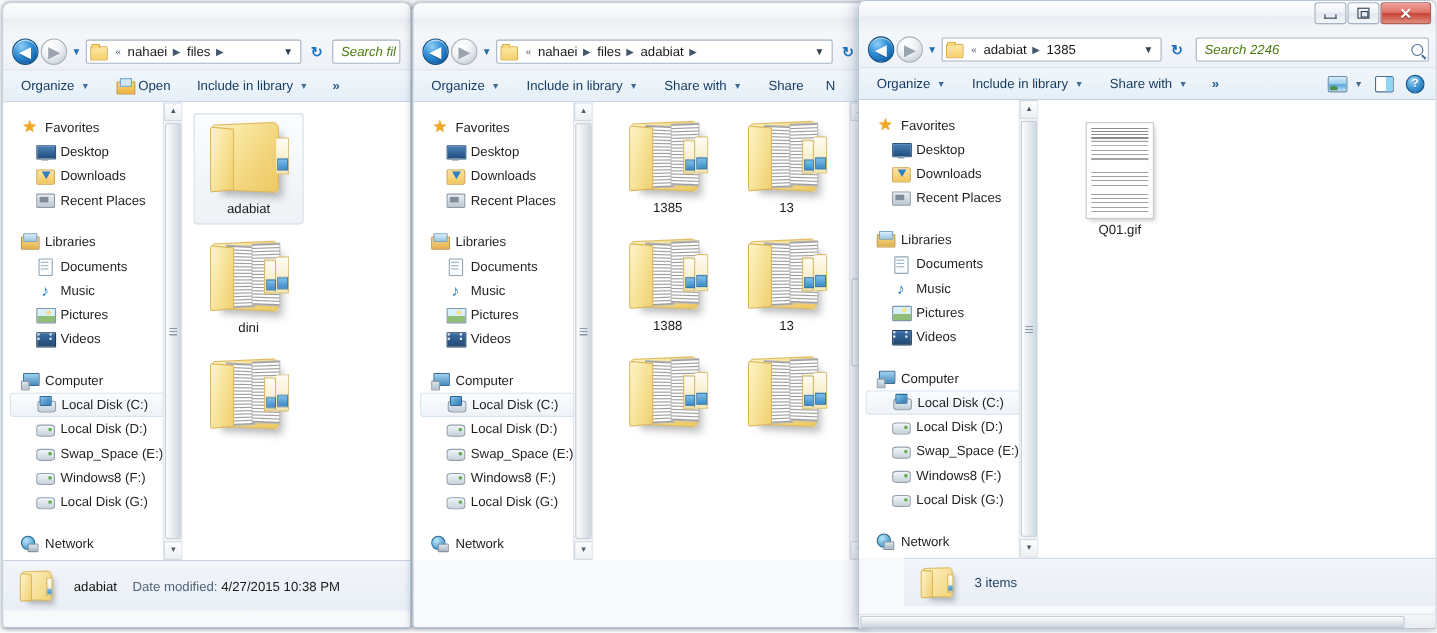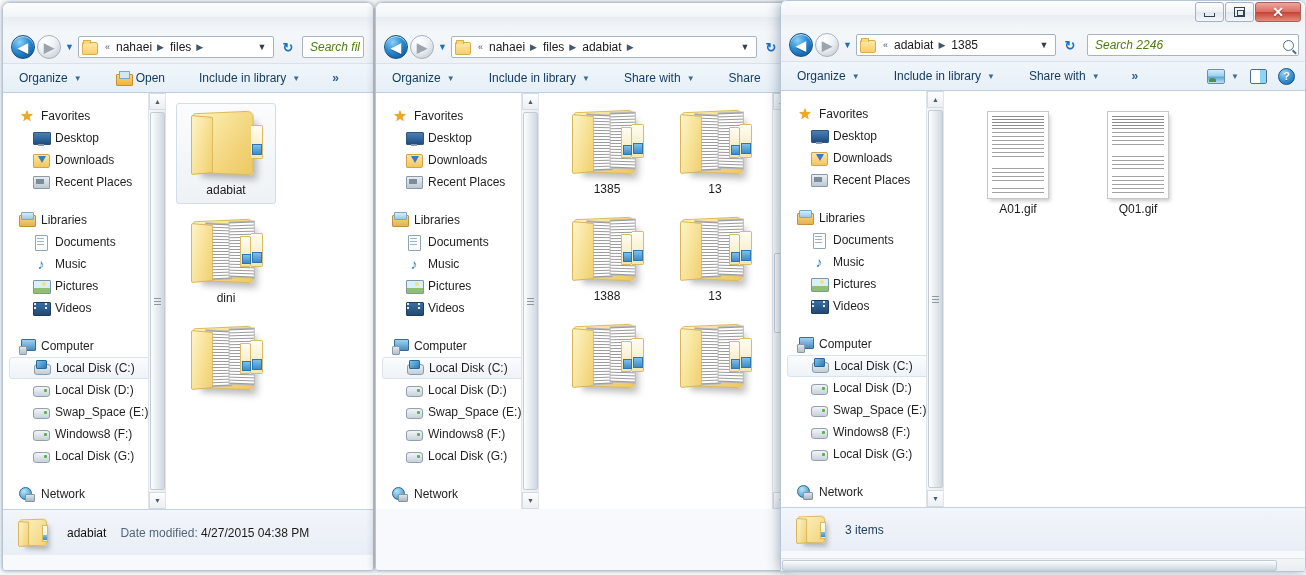--- a/index.html
+++ b/index.html
@@ -137,21 +137,21 @@
   }
   .search-ph { font-size:12px; color:#4d7c0f; font-style: italic; white-space:nowrap;}
   .mag { width:11px;height:11px;border:1.6px solid #4a6f94;border-radius:50%;position:relative;flex:none;}
   .mag:after{content:"";position:absolute;right:-4px;bottom:-3px;width:5px;height:1.6px;background:#4a6f94;transform:rotate(45deg);}
 
   
   .toolbar {
     height: 30px;
     display:flex; align-items:center;
     padding: 0 6px 0 8px;
-    gap: 18px;
+    gap: 8px;
     background: linear-gradient(to bottom,#f0f6fb 0%,#e6eff7 100%);
     border-top: 1px solid #d7e2ec;
     border-bottom: 1px solid #bfd0e0;
     overflow:hidden;
   }
   .tbitem {
     height: 24px; display:flex; align-items:center; gap:4px;
     padding: 0 8px; border-radius: 3px;
     font-size: 12px; color:#12395e; white-space:nowrap;
   }
@@ -598,21 +598,21 @@
       <div class="sb-folder">
         <div class="s-back"></div>
           <div class="s-tab"></div>
           <div class="s-front"></div>
       </div>
       <div class="sb-text">
         <div class="sb-line1">
           <span class="sb-name">adabiat</span>
           <span class="sb-meta">
             <span>Date modified:</span>
-            <b>4/27/2015 04:38 PM</b>
+            <b>4/27/2015 10:38 PM</b>
           </span>
         </div>
       </div>
     </div>
 
   </div>
 </div>
 
 <div class="win" id="w2" style="left:375px; top:2px; width:415px; height:569px;">
   <div class="win-inner">
@@ -1034,46 +1034,37 @@
           </div>
           <div class="vsb-btn bottom">
             <span>▼</span>
           </div>
         </div>
       </div>
 
       <div class="content">
         <div class="items-grid" style="padding:16px 0 0 14px;">
 
-          <div class="item" style="width:112px;">
-            <div class="gif-thumb">
-              <div class="gt-head"></div>
-              <div class="gt-body"></div>
-              <div class="gt-band" style="top:46px;"></div>
-              <div class="gt-band" style="top:70px;height:6px;"></div>
-            </div>
-            <div class="item-label">A01.gif</div>
-          </div>
 
           <div class="item" style="width:112px;">
             <div class="gif-thumb">
               <div class="gt-head"></div>
               <div class="gt-body"></div>
               <div class="gt-band" style="top:35px;height:8px;"></div>
               <div class="gt-band" style="top:58px;height:5px;"></div>
             </div>
             <div class="item-label">Q01.gif</div>
           </div>
 
 
         </div>
       </div>
     </div>
 
-    <div class="statusbar" style="height:44px;">
+    <div class="statusbar" style="height:44px;margin-left:41px;">
       <div class="sb-folder">
         <div class="s-back"></div>
           <div class="s-tab"></div>
           <div class="s-front"></div>
       </div>
       <div class="sb-count">3 items</div>
     </div>
 
     <div class="hscroll">
       <div class="hsb-thumb" style="width:495px;"></div>

